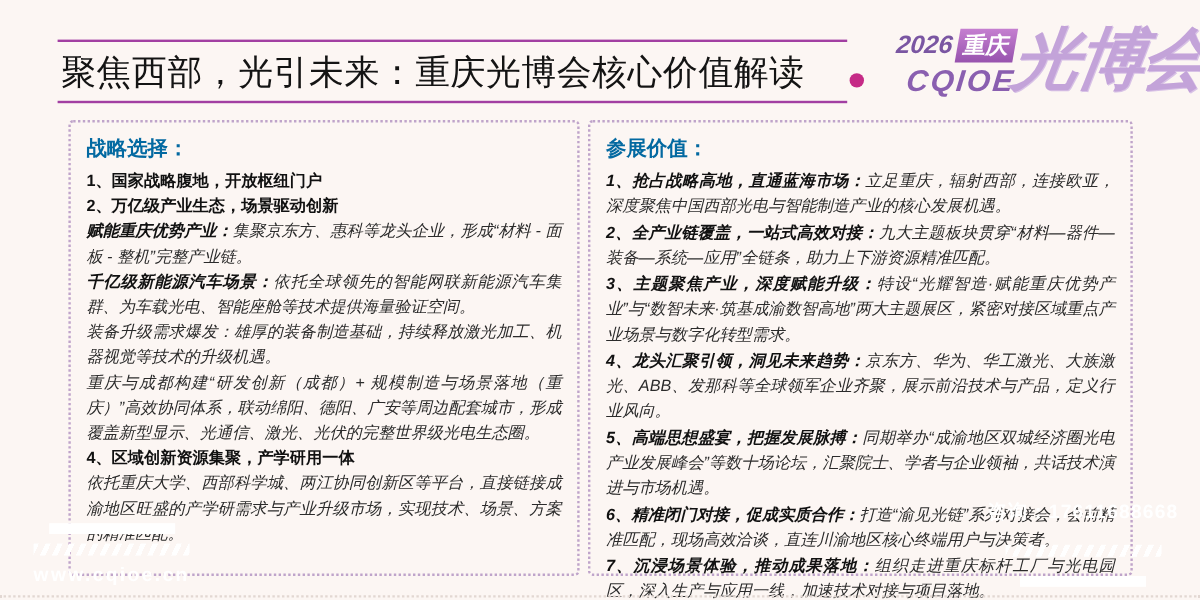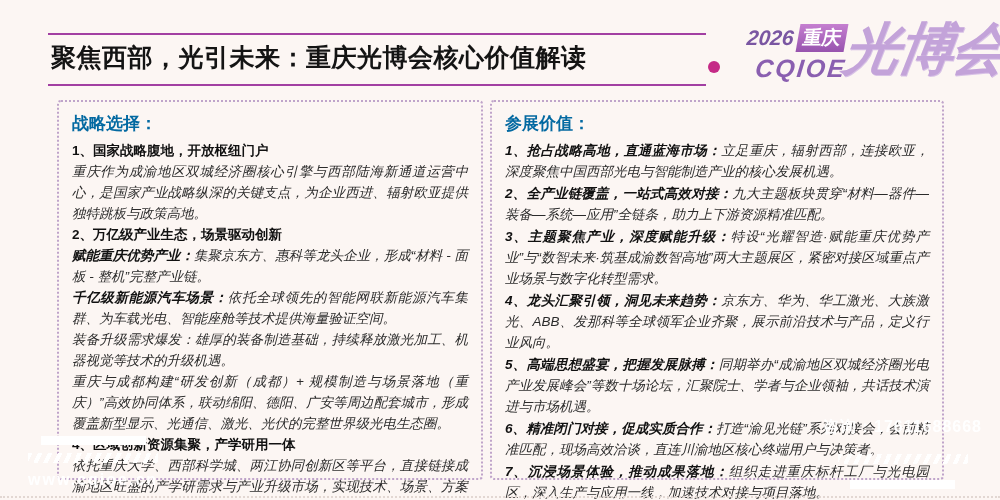--- a/index.html
+++ b/index.html
@@ -8,21 +8,21 @@
     background:#fcf6f3;
     font-family:"Liberation Sans","DejaVu Sans",sans-serif;
     color:#2b2b2b;
   }
   
   .hrule{position:absolute;height:2px;background:#a23fa2;}
   .hrule.top{left:48px;top:33px;width:658px;}
   .hrule.bottom{left:48px;top:84px;width:658px;}
   .page-title{
     position:absolute;left:51px;top:41px;width:680px;
-    font-size:25px;font-weight:700;color:#141414;letter-spacing:0.5px;
+    font-size:29px;font-weight:400;color:#141414;letter-spacing:0.5px;
     white-space:nowrap;
   }
   .title-dot{
     position:absolute;left:708px;top:61px;width:12px;height:12px;
     border-radius:50%;background:#c52a86;
   }
   
   .logo{position:absolute;right:14px;top:16px;width:290px;height:78px;}
   .logo-left{position:absolute;left:0;top:8px;width:150px;text-align:right;}
   .logo-row1{display:flex;align-items:center;justify-content:flex-end;gap:4px;}
@@ -96,21 +96,20 @@
     <div class="logo-acronym">CQIOE</div>
   </div>
   <div class="logo-expo">光博会</div>
 </div>
 
 <div class="panel left">
   <div class="panel-heading">战略选择：</div>
   <div id="left-blocks">
       <div>
         <div class="block-title">1、国家战略腹地，开放枢纽门户</div>
-        <div class="para">重庆作为成渝地区双城经济圈核心引擎与西部陆海新通道运营中心，是国家产业战略纵深的关键支点，为企业西进、辐射欧亚提供独特跳板与政策高地。</div>
       </div>
       <div>
         <div class="block-title">2、万亿级产业生态，场景驱动创新</div>
         <div class="para"><span class="lead bold">赋能重庆优势产业：</span>集聚京东方、惠科等龙头企业，形成“材料 - 面板 - 整机”完整产业链。</div>
         <div class="para"><span class="lead bold">千亿级新能源汽车场景：</span>依托全球领先的智能网联新能源汽车集群、为车载光电、智能座舱等技术提供海量验证空间。</div>
         <div class="para"><span class="lead">装备升级需求爆发：</span>雄厚的装备制造基础，持续释放激光加工、机器视觉等技术的升级机遇。</div>
       </div>
       <div>
         <div class="para">重庆与成都构建“研发创新（成都）+ 规模制造与场景落地（重庆）”高效协同体系，联动绵阳、德阳、广安等周边配套城市，形成覆盖新型显示、光通信、激光、光伏的完整世界级光电生态圈。</div>
       </div>

